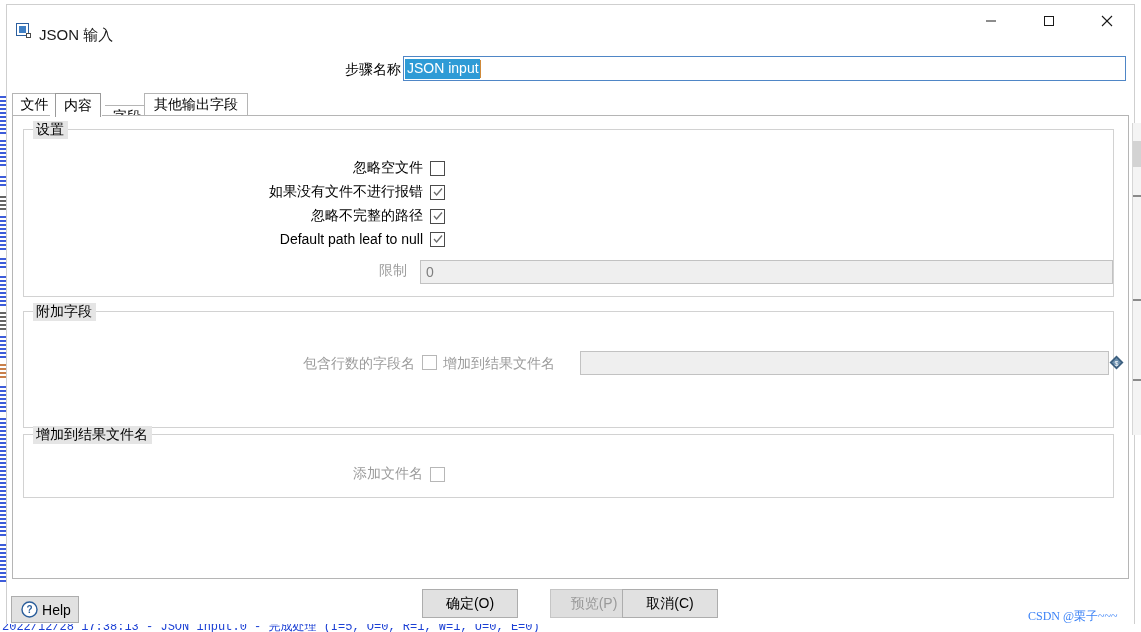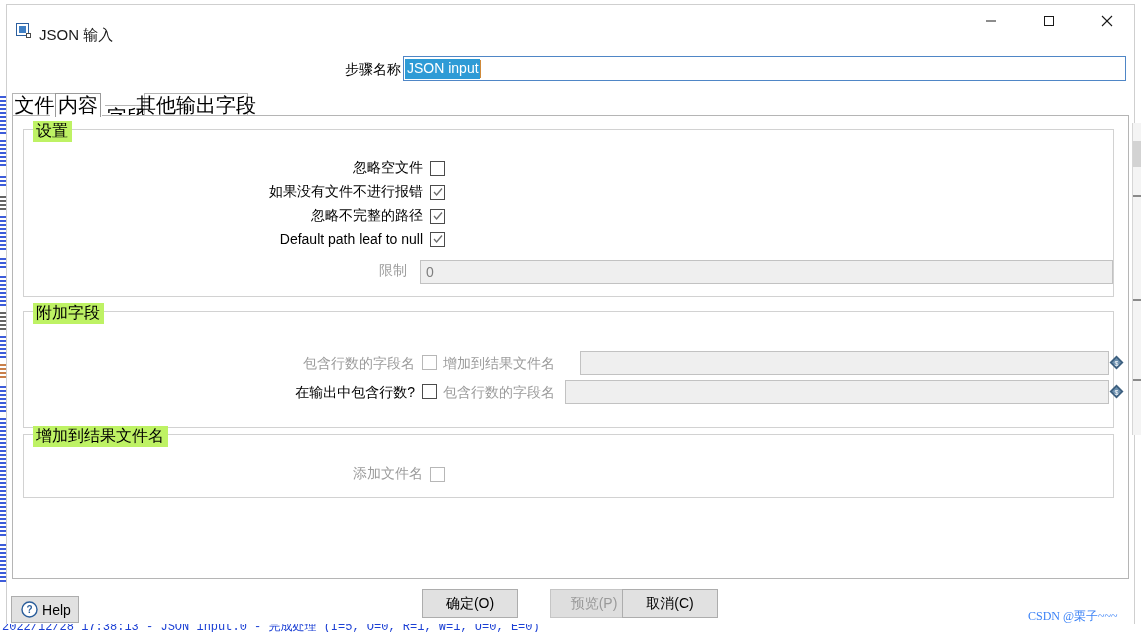--- a/index.html
+++ b/index.html
@@ -142,21 +142,21 @@
   .tabstrip {
     position: absolute;
     left: 5px; top: 88px;
     width: 1117px;
     height: 23px;
   }
   .tab {
     position: absolute;
     top: 0;
     height: 23px;
-    font-size: 20px;
+    font-size: 14px;
     color: #000;
     box-sizing: border-box;
     background: #ffffff;
     border: 1px solid #b5b5b5;
     border-bottom: none;
     display: flex;
     align-items: center;
     justify-content: center;
     white-space: nowrap;
     cursor: default;
@@ -199,23 +199,23 @@
   
   .group {
     position: absolute;
     border: 1px solid #d2d2d2;
     box-sizing: border-box;
     background: transparent;
   }
   .group > .legend {
     position: absolute;
     left: 9px; top: -9px;
-    background: #bef264;
+    background: #e5e5e5;
     padding: 0 4px 0 3px;
-    font-size: 16px;
+    font-size: 14px;
     color: #000;
     white-space: nowrap;
   }
   #group-settings { left: 10px; top: 13px; width: 1091px; height: 168px; }
   #group-addfields { left: 10px; top: 195px; width: 1091px; height: 117px; }
   #group-resultfile { left: 10px; top: 318px; width: 1091px; height: 64px; }
 
   
   .cb-row {
     position: absolute;
@@ -612,33 +612,20 @@
         <span class="af-input" style="left:556px; width:529px;"></span>
         <span class="diamond" style="left:1085px;">
           <svg width="15" height="15" viewBox="0 0 15 15">
             <polygon points="7.5,0.5 14.5,7.5 7.5,14.5 0.5,7.5" fill="#3c5f7f"></polygon>
             <polygon points="7.5,3 12,7.5 7.5,12 3,7.5" fill="#6b8fae"></polygon>
             <text x="7.5" y="10.5" font-size="7" fill="#ffffff" text-anchor="middle" font-family="Liberation Sans, sans-serif">$</text>
           </svg>
         </span>
       </div>
 
-      <div class="af-row" style="top:68px;">
-        <span class="af-label1" style="left:0; width:391px; color:#000;">在输出中包含行数?</span>
-        <span class="checkbox af-cb" style="left:398px;"></span>
-        <span class="af-label2" style="left:419px;">包含行数的字段名</span>
-        <span class="af-input" style="left:541px; width:544px;"></span>
-        <span class="diamond" style="left:1085px;">
-          <svg width="15" height="15" viewBox="0 0 15 15">
-            <polygon points="7.5,0.5 14.5,7.5 7.5,14.5 0.5,7.5" fill="#3c5f7f"></polygon>
-            <polygon points="7.5,3 12,7.5 7.5,12 3,7.5" fill="#6b8fae"></polygon>
-            <text x="7.5" y="10.5" font-size="7" fill="#ffffff" text-anchor="middle" font-family="Liberation Sans, sans-serif">$</text>
-          </svg>
-        </span>
-      </div>
     </div>
 
     <div class="group" id="group-resultfile">
       <div class="legend">增加到结果文件名</div>
       <div class="cb-row" style="left:0px; top:30px; width:421px; justify-content:flex-end;">
         <span class="cb-label disabled">添加文件名</span>
         <span class="checkbox disabled"></span>
       </div>
     </div>
 

